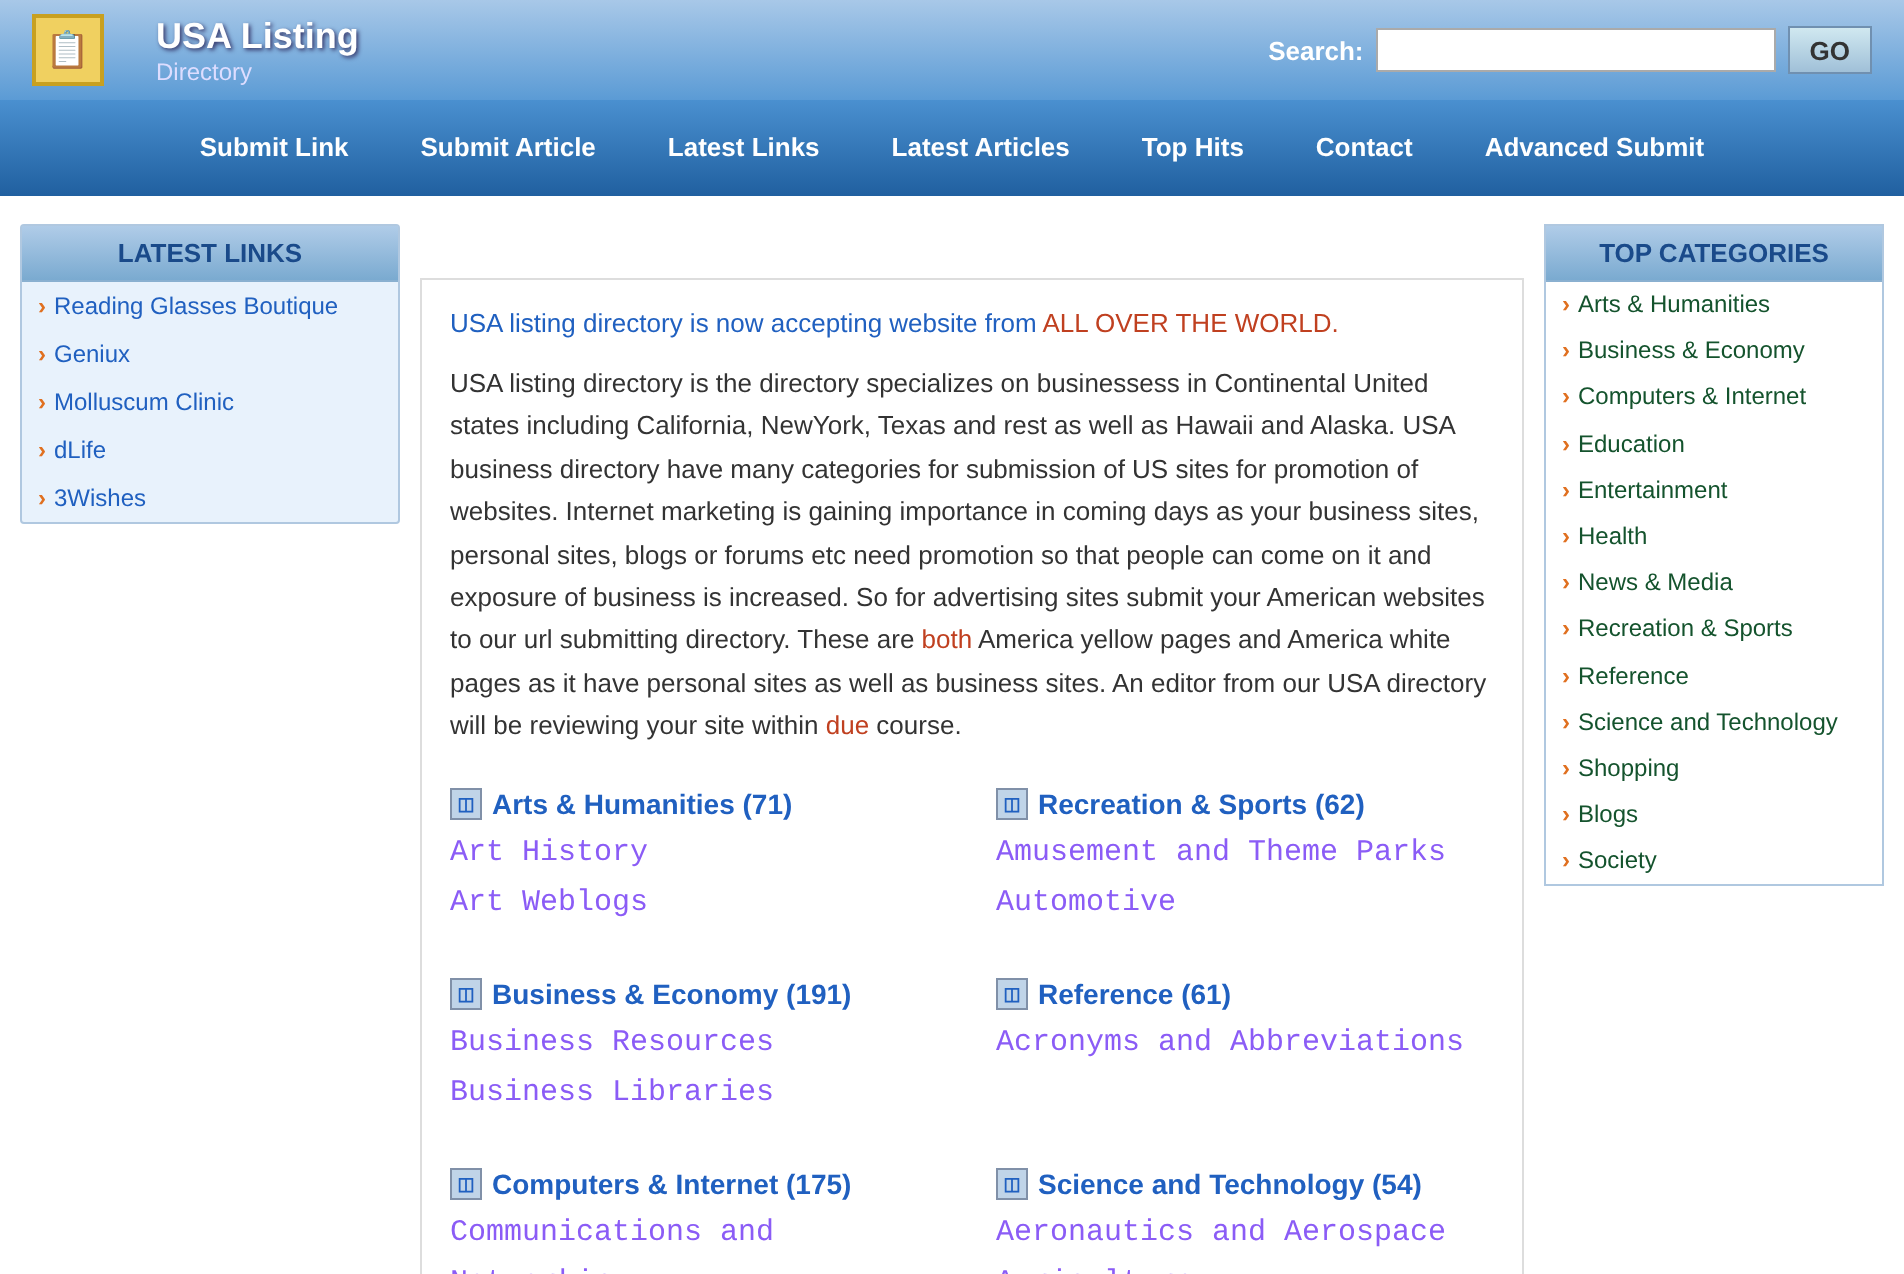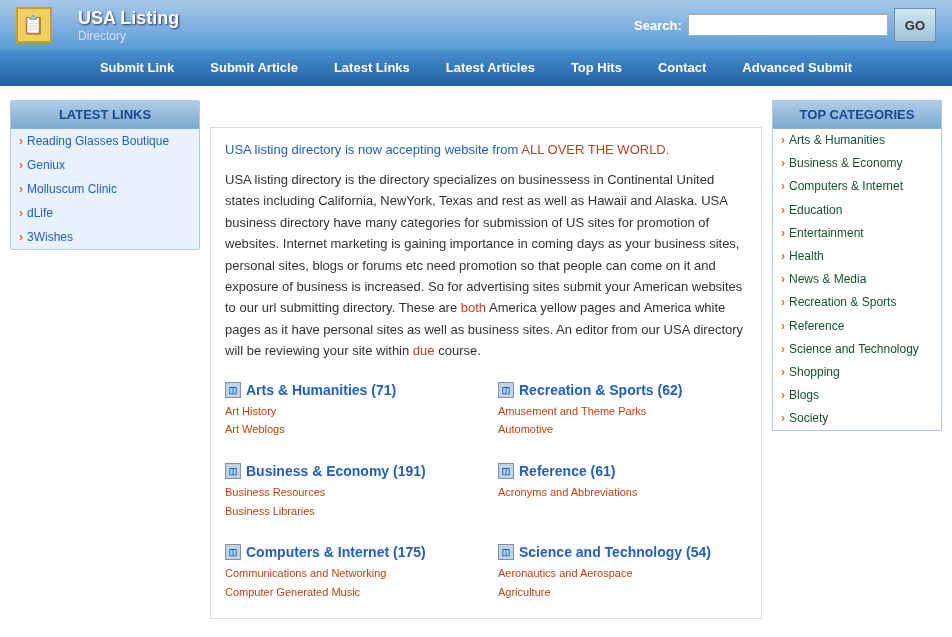--- a/index.html
+++ b/index.html
@@ -38,35 +38,35 @@
       width: 200px;
       height: 22px;
       border: 1px solid #aaa;
       padding: 2px 4px;
       font-size: 13px;
     }
     #search-go-btn {
       background: linear-gradient(to bottom, #d0e8f0, #a0c0d8);
       border: 1px solid #7090b0;
       padding: 2px 10px;
-      height: 34px;
+      height: 24px;
       font-weight: bold;
       font-size: 13px;
       cursor: pointer;
       color: #333;
     }
 
     
     #nav {
       background: linear-gradient(to bottom, #4a90d0, #2060a0);
       display: flex;
       align-items: center;
       justify-content: center;
       gap: 0;
-      height: 36px;
+      height: 48px;
     }
     .nav-item {
       color: #fff;
       font-size: 13px;
       font-weight: bold;
       padding: 0 18px;
       cursor: pointer;
       line-height: 36px;
       text-decoration: none;
       white-space: nowrap;
@@ -153,26 +153,27 @@
       background: #c0d4e8;
       border: 1px solid #8090a8;
       display: inline-flex;
       align-items: center;
       justify-content: center;
       margin-right: 5px;
       font-size: 9px;
       flex-shrink: 0;
     }
     .category-sub {
-      color: #c2410c;
-      font-size: 11px;
+      color: #8b5cf6;
+      font-size: 15px;
       margin-top: 4px;
       margin-left: 0;
       line-height: 1.7;
       cursor: pointer;
+      font-family: Liberation Mono, monospace;
     }
     .category-sub span { display: block; }
 
     
     #right-sidebar {
       width: 170px;
       min-width: 170px;
       margin-left: 10px;
     }
     #top-categories-box {

